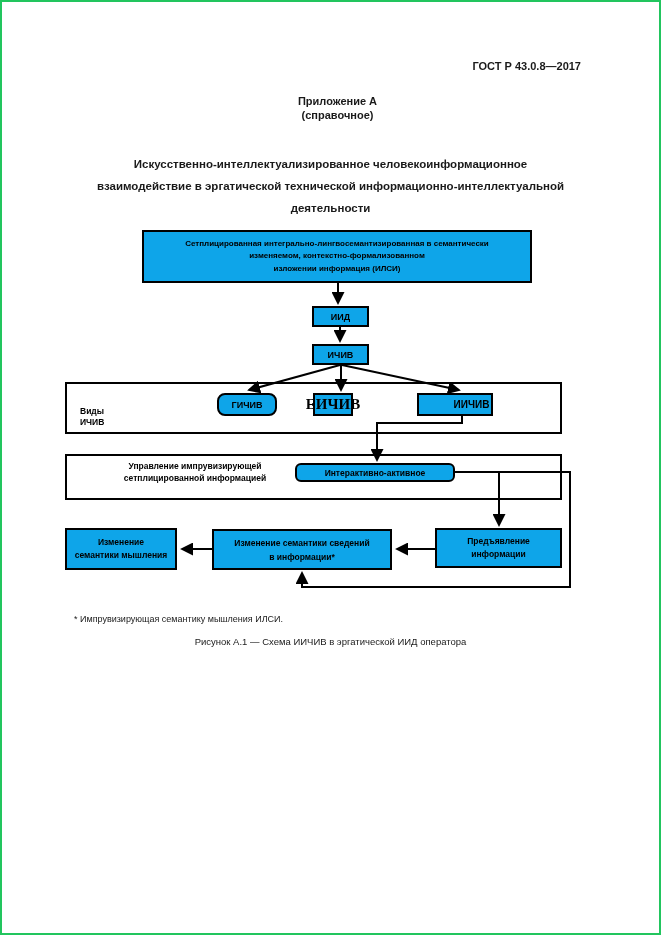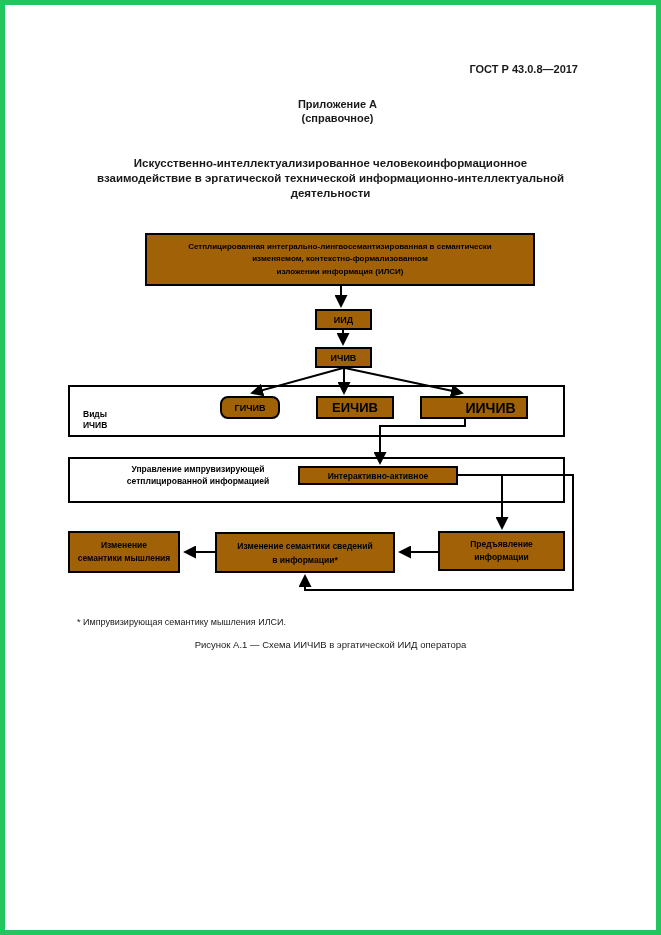--- a/index.html
+++ b/index.html
@@ -1,21 +1,21 @@
 <!DOCTYPE html>
 <html><head>
 <meta charset="utf-8">
 <style>
   html,body{margin:0;padding:0;background:#ffffff;}
   .page{
     position:relative;
     width:661px;height:935px;
     background:#ffffff;
     box-sizing:border-box;
-    border:5px solid #22c55e;
+    border:2px solid #22c55e;
     font-family:"Liberation Sans","DejaVu Sans",sans-serif;
     color:#1a1a1a;
     overflow:hidden;
   }
   .abs{position:absolute;}
   .pre{white-space:pre-line;}
   .header{
     top:58px;left:0;right:78px;
     text-align:right;
     font-size:11px;font-weight:bold;
@@ -24,49 +24,49 @@
     top:92px;left:0;right:0;
     text-align:center;
     font-size:11px;font-weight:bold;
     line-height:14px;
     padding-left:14px;
   }
   .doc-title{
     top:151px;left:50px;right:50px;
     text-align:center;
     font-size:11.5px;font-weight:bold;
-    line-height:15px;
+    line-height:22px;
   }
   
   .dbox{
     position:absolute;
     box-sizing:border-box;
     border:2px solid #000;
-    background:#a16207;
+    background:#0ea5e9;
     display:flex;align-items:center;justify-content:center;
     text-align:center;
     font-weight:bold;
     color:#000;
   }
   .dlabel{
     position:absolute;
     font-weight:bold;color:#000;
     white-space:pre-line;
   }
   .box-ilsi{left:140px;top:228px;width:390px;height:53px;font-size:8px;line-height:12.5px;}
   .box-iid{left:310px;top:304px;width:57px;height:21px;font-size:9px;}
   .box-ichiv{left:310px;top:342px;width:57px;height:21px;font-size:9px;}
   .box-group1{left:63px;top:380px;width:497px;height:52px;border:2px solid #000;position:absolute;box-sizing:border-box;background:transparent;}
   .lbl-vidy{left:78px;top:392px;font-size:8.5px;line-height:10.5px;text-align:left;margin-top:12px;}
   .box-gichiv{left:215px;top:391px;width:60px;height:23px;font-size:9px;border-radius:8px;}
-  .box-eichiv{left:311px;top:391px;width:78px;height:23px;font-size:13px;}
-  .box-iichiv{left:415px;top:391px;width:108px;height:23px;font-size:14px;padding-left:33px;}
+  .box-eichiv{left:311px;top:391px;width:40px;height:23px;font-size:15px;font-family:Liberation Serif, serif;}
+  .box-iichiv{left:415px;top:391px;width:76px;height:23px;font-size:10px;padding-left:33px;}
   .box-group2{left:63px;top:452px;width:497px;height:46px;border:2px solid #000;position:absolute;box-sizing:border-box;background:transparent;}
   .lbl-upr{left:66px;top:459px;width:180px;font-size:8.5px;line-height:11.5px;text-align:center;padding-left:37px;}
-  .box-inter{left:293px;top:461px;width:160px;height:19px;font-size:8.5px;}
+  .box-inter{left:293px;top:461px;width:160px;height:19px;font-size:8.5px;border-radius:6px;}
   .box-izm-myshl{left:63px;top:526px;width:112px;height:42px;font-size:8.5px;line-height:13px;}
   .box-izm-sved{left:210px;top:527px;width:180px;height:41px;font-size:8.5px;line-height:14px;}
   .box-pred{left:433px;top:526px;width:127px;height:40px;font-size:8.5px;line-height:13px;}
   .footnote{
     left:72px;top:612px;right:60px;
     font-size:9px;font-weight:normal;
   }
   .caption{
     left:0;right:0;top:634px;
     text-align:center;

